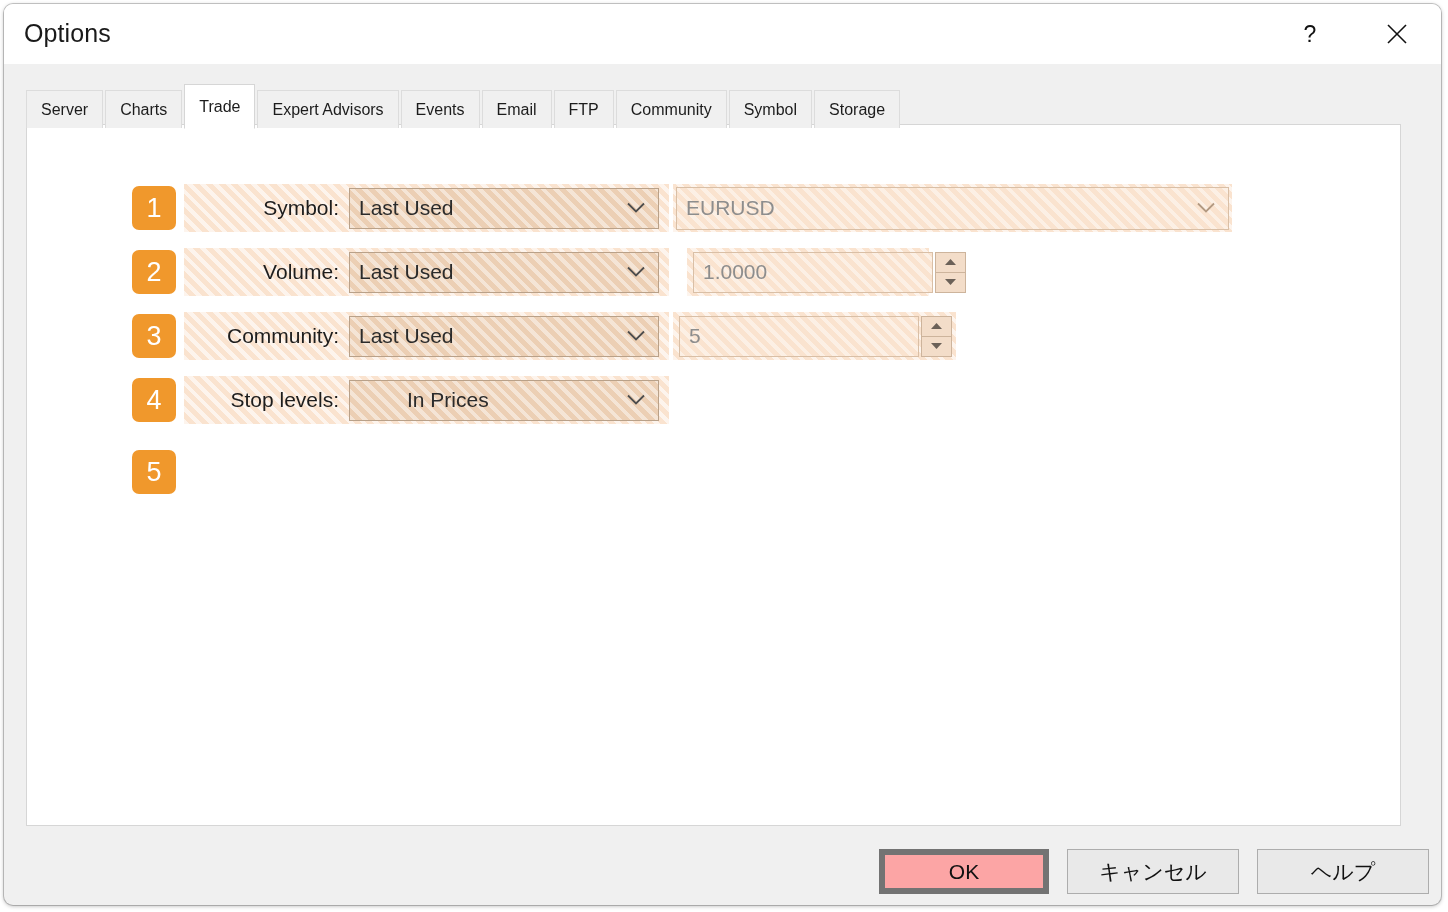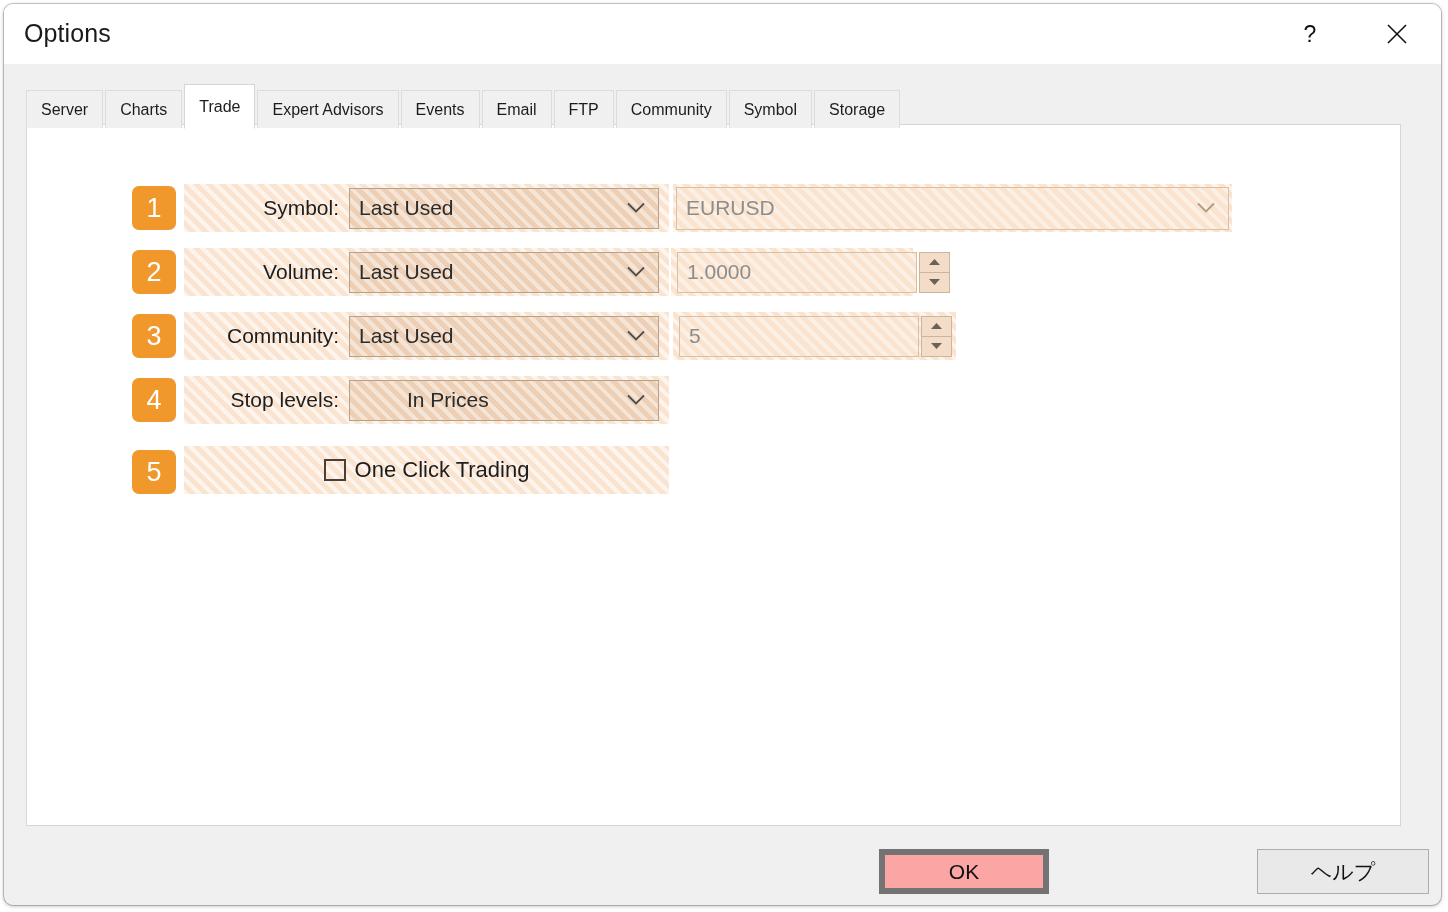--- a/index.html
+++ b/index.html
@@ -344,21 +344,21 @@
     <div class="badge" style="left:105px; top:125px;">2</div>
     <div class="field-block hatch" style="left:157px; top:123px; width:485px;">
       <div class="flabel" style="width:165px;">Volume:</div>
       <div class="combo" style="width:310px;">
         <span class="ctext">Last Used</span>
         <svg class="chev" width="20" height="13" viewBox="0 0 20 13">
           <polyline points="2,2 10,10 18,2" fill="none" stroke="#4e4e4e" stroke-width="1.8"></polyline>
         </svg>
       </div>
     </div>
-    <div class="field-block hatch" style="left:644px; top:123px; width:242px;">
+    <div class="field-block hatch" style="left:660px; top:123px; width:242px;">
       <div class="spinwrap" style="margin-left:6px;">
         <div class="numfield" style="width:240px;">1.0000</div>
         <div class="spinbtns">
           <div class="spinbtn">
             <svg width="13" height="8" viewBox="0 0 13 8">
                 <polygon points="6.5,1 12,7 1,7" fill="#6b6158"></polygon>
               </svg>
           </div>
           <div class="spinbtn">
             <svg width="13" height="8" viewBox="0 0 13 8">
@@ -402,25 +402,20 @@
       <div class="flabel" style="width:165px;">Stop levels:</div>
       <div class="combo" style="width:310px;padding-left:48px;">
         <span class="ctext">In Prices</span>
         <svg class="chev" width="20" height="13" viewBox="0 0 20 13">
           <polyline points="2,2 10,10 18,2" fill="none" stroke="#4e4e4e" stroke-width="1.8"></polyline>
         </svg>
       </div>
     </div>
 
     <div class="badge" style="left:105px; top:325px;">5</div>
-    <div class="field-block hatch" style="left:157px; top:321px; width:485px; justify-content:center;">
-      <div class="cbrow">
-        <span class="cbox"></span>
-        <span class="cblabel">One Click Trading</span>
-      </div>
-    </div>
 
   </div>
 
   <button class="btn default" style="left:875px; width:170px;">OK</button>
+  <button class="btn" style="left:1063px; width:172px;">キャンセル</button>
   <button class="btn" style="left:1253px; width:172px;">ヘルプ</button>
 
 </div>
 
 </body></html>

